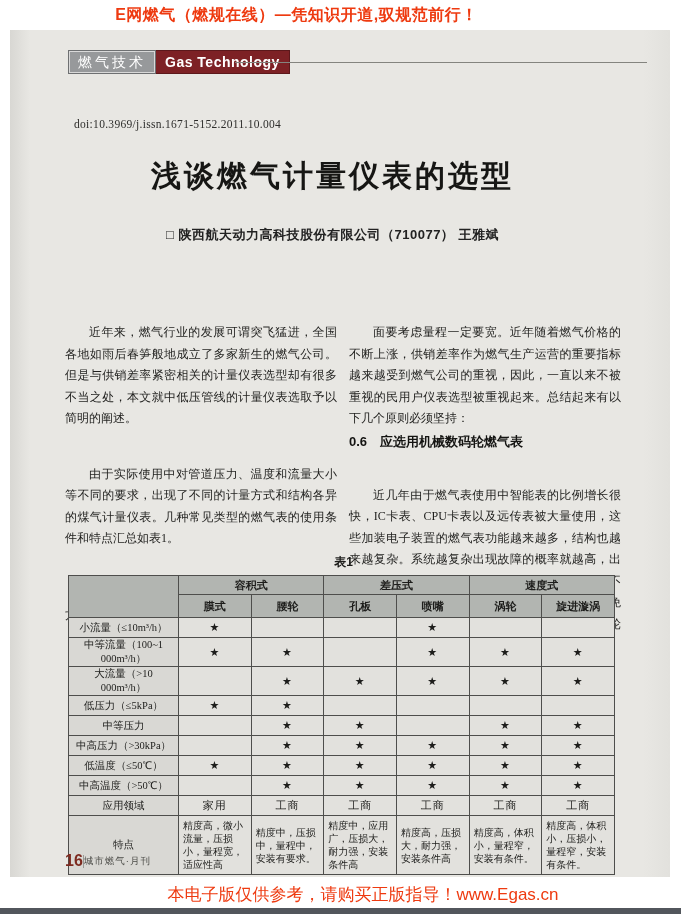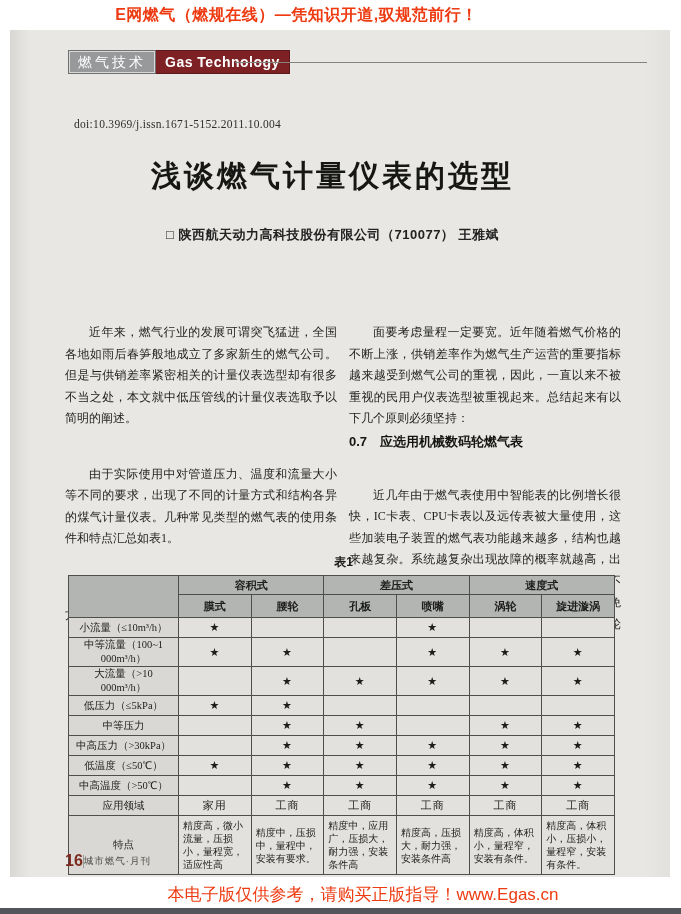--- a/index.html
+++ b/index.html
@@ -149,21 +149,21 @@
   <div class="byline">□  陕西航天动力高科技股份有限公司（710077） 王雅斌</div>
 
   <div class="columns">
     <div class="col">
       <p>近年来，燃气行业的发展可谓突飞猛进，全国各地如雨后春笋般地成立了多家新生的燃气公司。但是与供销差率紧密相关的计量仪表选型却有很多不当之处，本文就中低压管线的计量仪表选取予以简明的阐述。</p>
       <p>由于实际使用中对管道压力、温度和流量大小等不同的要求，出现了不同的计量方式和结构各异的煤气计量仪表。几种常见类型的燃气表的使用条件和特点汇总如表1。</p>
       <p>家用膜式燃气表，一方面要考虑经济型，另一方</p>
     </div>
     <div class="col">
       <p>面要考虑量程一定要宽。近年随着燃气价格的不断上涨，供销差率作为燃气生产运营的重要指标越来越受到燃气公司的重视，因此，一直以来不被重视的民用户仪表选型被重视起来。总结起来有以下几个原则必须坚持：</p>
-      <div class="subsec-heading">0.7　应选用机械数码轮燃气表</div>
+      <div class="subsec-heading">0.6　应选用机械数码轮燃气表</div>
       <p>近几年由于燃气表使用中智能表的比例增长很快，IC卡表、CPU卡表以及远传表被大量使用，这些加装电子装置的燃气表功能越来越多，结构也越来越复杂。系统越复杂出现故障的概率就越高，出现故障后电路部分无法正常工作，引起不显示、不关阀和数据混乱等易引起计量纠纷的现象。为避免日后发生不易解决的计量纠纷，应选择有机械字轮的燃气表，并</p>
     </div>
   </div>
 
   <div class="table-caption">表1</div>
 
   <table class="meter-table">
     <thead>
         <tr>
           <th class="corner" rowspan="2"></th>

